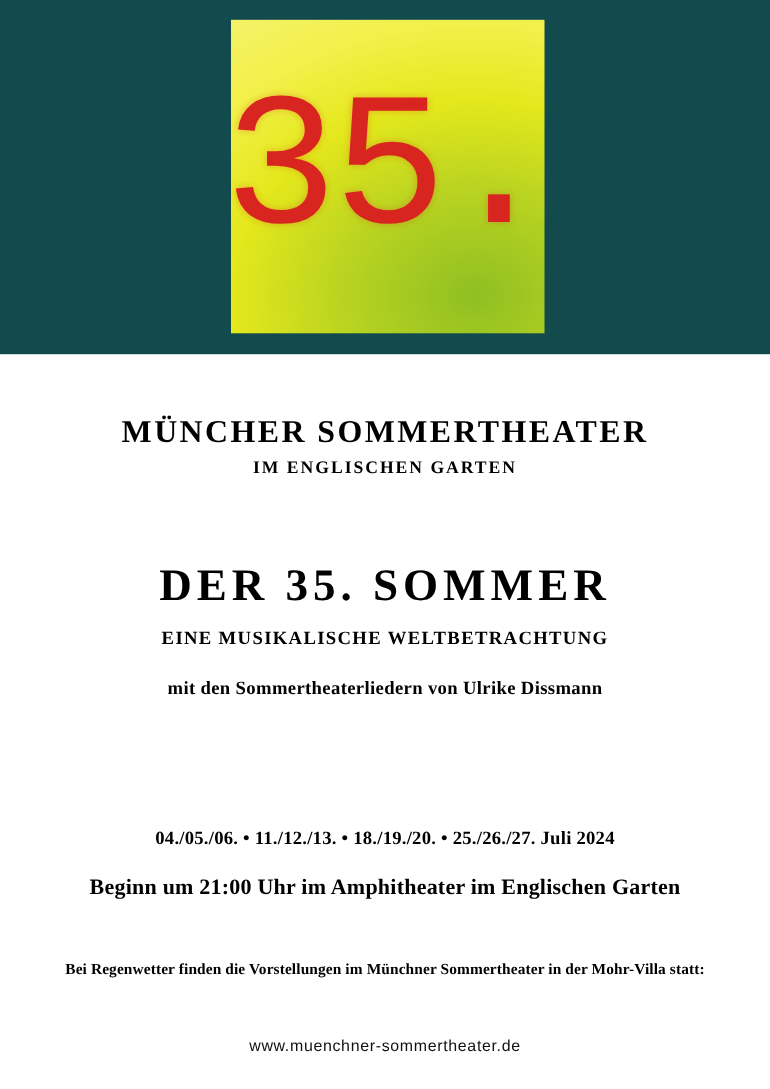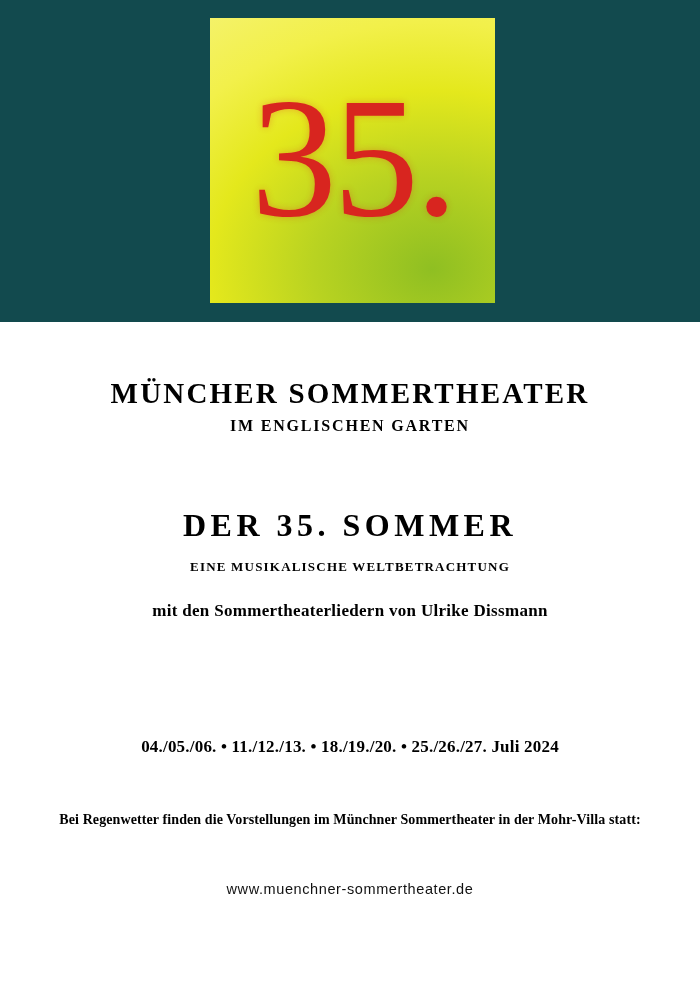--- a/index.html
+++ b/index.html
@@ -41,21 +41,21 @@
   .art-number {
     position: absolute;
     left: 0;
     top: 0;
     width: 285px;
     height: 285px;
     display: flex;
     align-items: center;
     justify-content: center;
     color: #d8251f;
-    font-family: Liberation Serif, serif;
+    font-family: Liberation Mono, monospace;
     font-size: 172px;
     font-weight: 400;
     letter-spacing: -4px;
     line-height: 1;
     text-shadow: 0 0 7px rgba(216,37,31,0.30);
     padding-bottom: 8px;
     box-sizing: border-box;
   }
   
   .content {
@@ -76,28 +76,28 @@
   .company-sub {
     margin: 0;
     padding-top: 9px;
     font-size: 16px;
     font-weight: bold;
     letter-spacing: 1.8px;
   }
   .show-title {
     margin: 0;
     padding-top: 72px;
-    font-size: 32px;
+    font-size: 41px;
     font-weight: bold;
     letter-spacing: 4.5px;
   }
   .show-subtitle {
     margin: 0;
     padding-top: 15px;
-    font-size: 13px;
+    font-size: 17px;
     font-weight: bold;
     letter-spacing: 1.2px;
   }
   .show-credit {
     margin: 0;
     padding-top: 26px;
     font-size: 17px;
     font-weight: bold;
     letter-spacing: 0.3px;
   }
@@ -153,20 +153,21 @@
     <h2 class="company-sub">IM ENGLISCHEN GARTEN</h2>
 
     <h2 class="show-title">DER 35. SOMMER</h2>
 
     <h3 class="show-subtitle">EINE MUSIKALISCHE WELTBETRACHTUNG</h3>
 
     <p class="show-credit">mit den Sommertheaterliedern von Ulrike Dissmann</p>
 
     <p class="dates">04./05./06. • 11./12./13. • 18./19./20. • 25./26./27. Juli 2024</p>
 
+    <p class="time-line">Beginn um 21:00 Uhr im Amphitheater im Englischen Garten</p>
 
     <p class="rain-note">
       <span>Bei Regenwetter finden die Vorstellungen im Münchner Sommertheater in der Mohr-Villa statt:</span><br>
     </p>
 
     <a class="website" href="#">www.muenchner-sommertheater.de</a>
 
   </div>
 </div>
 

